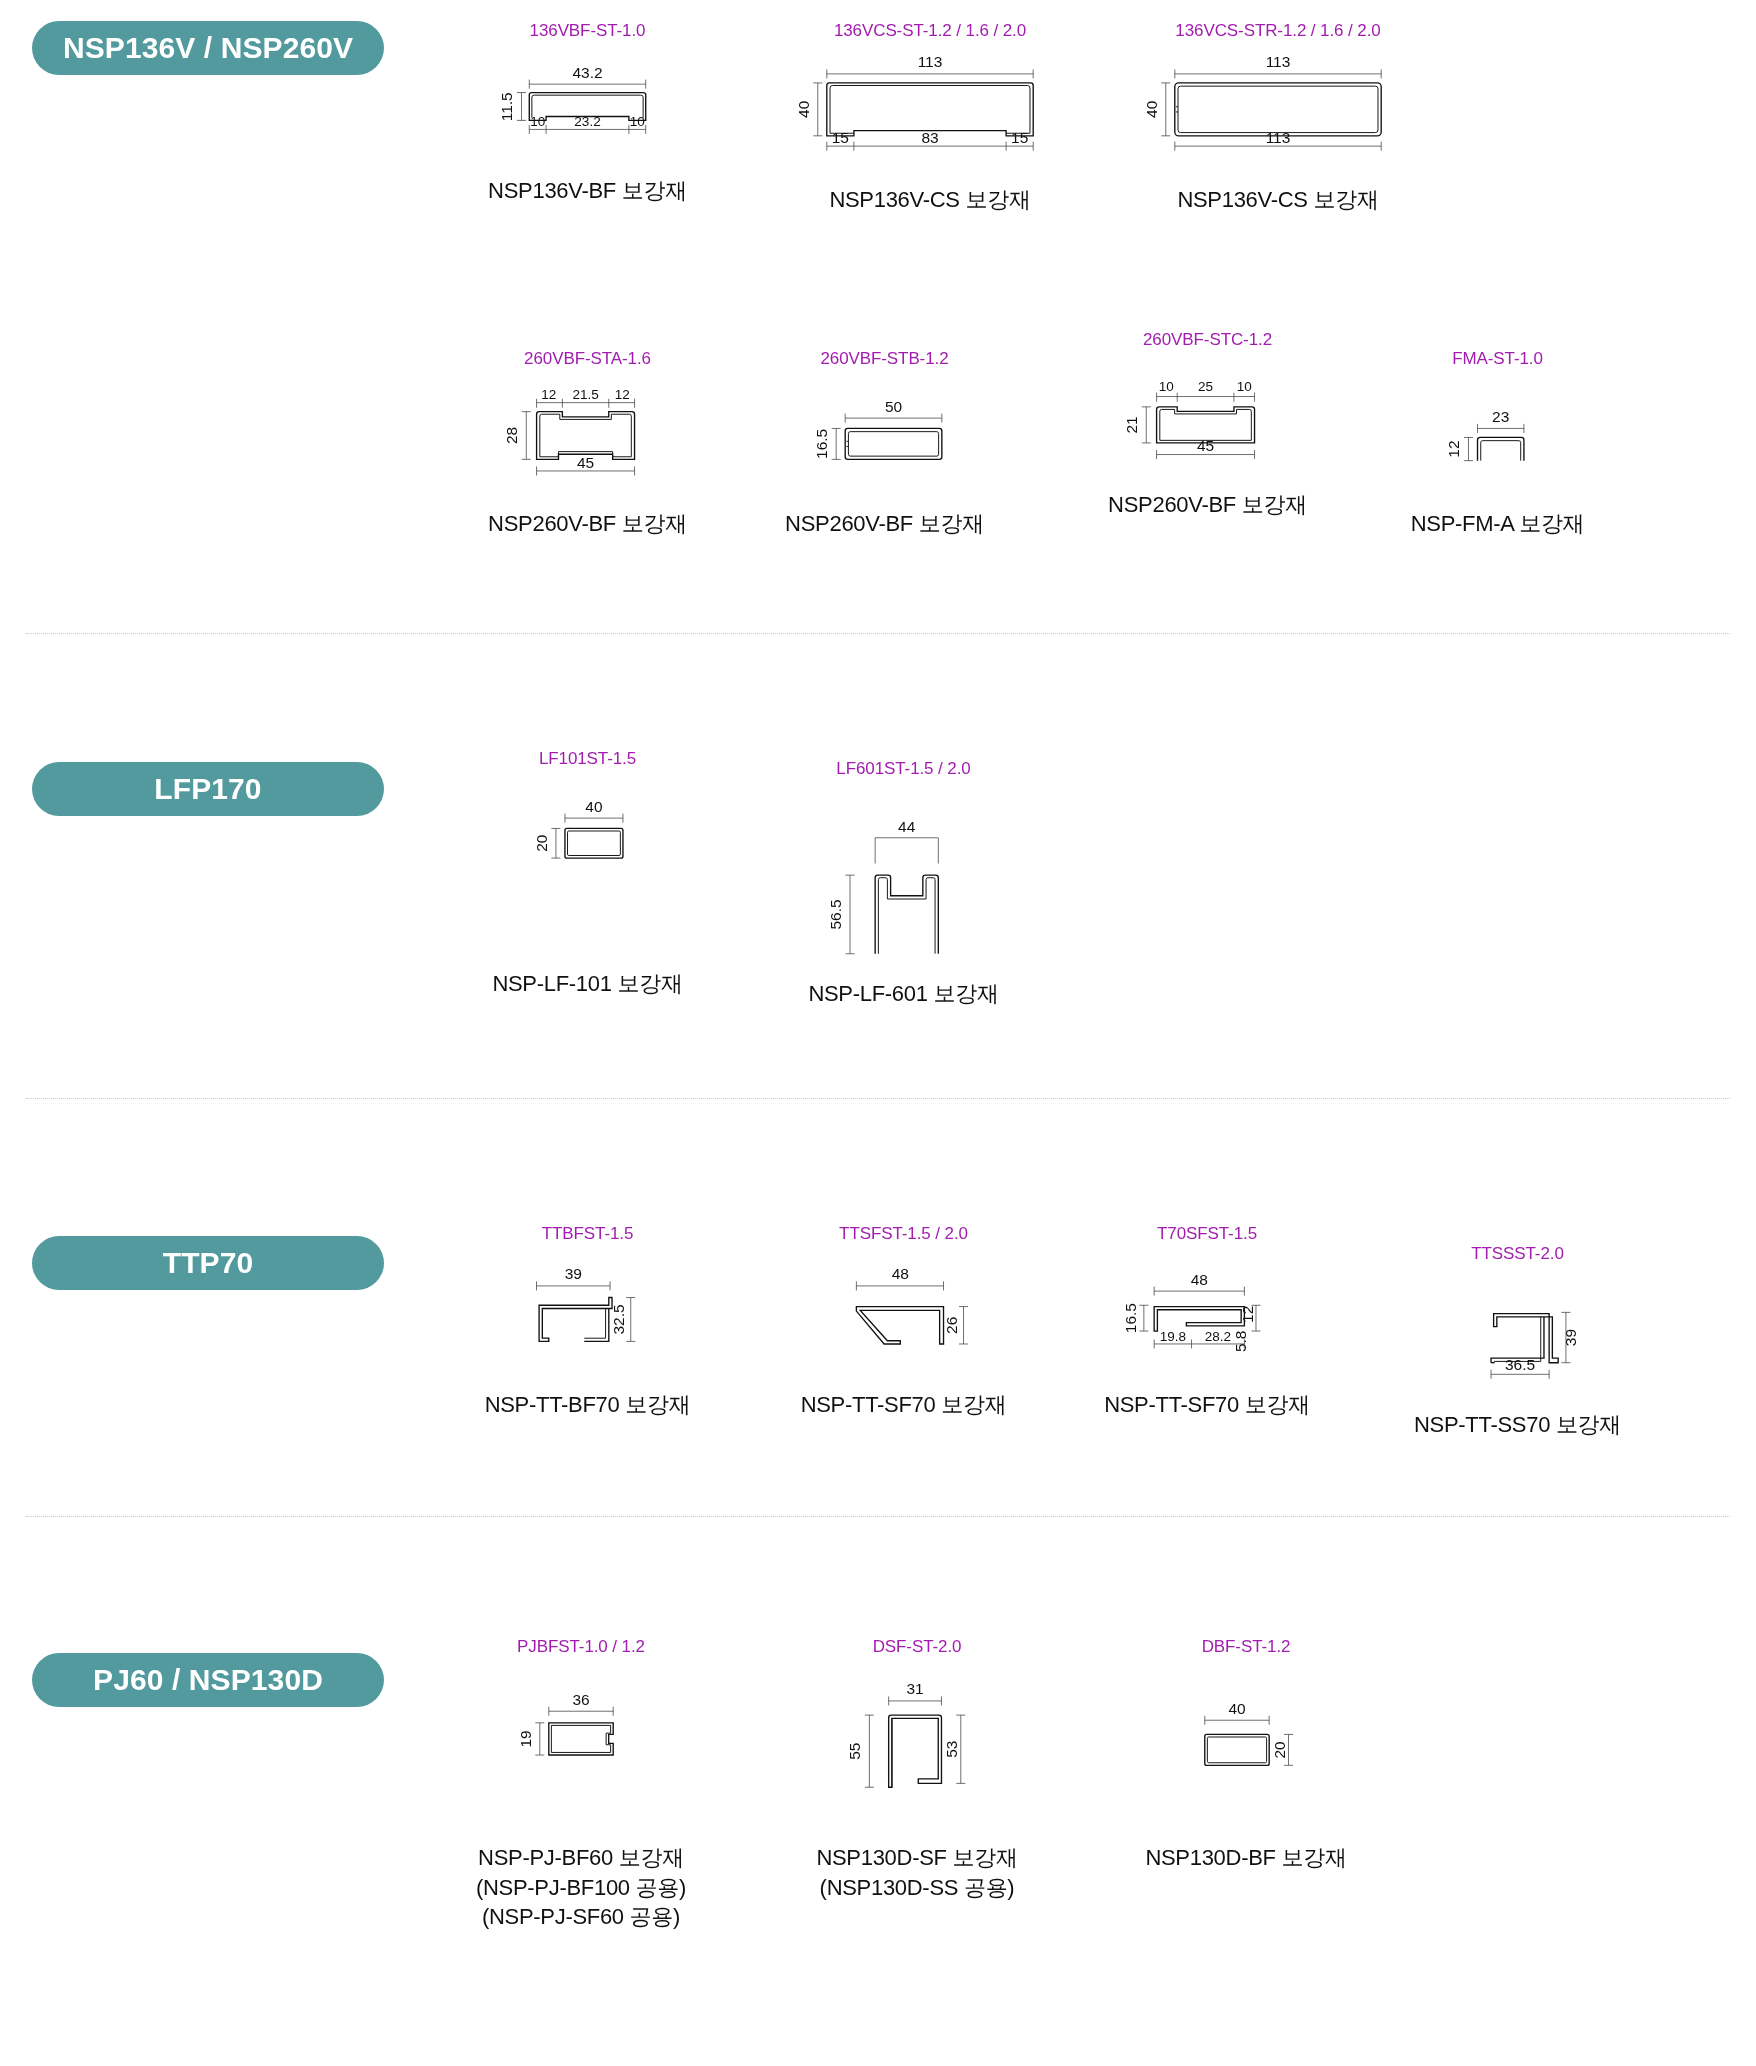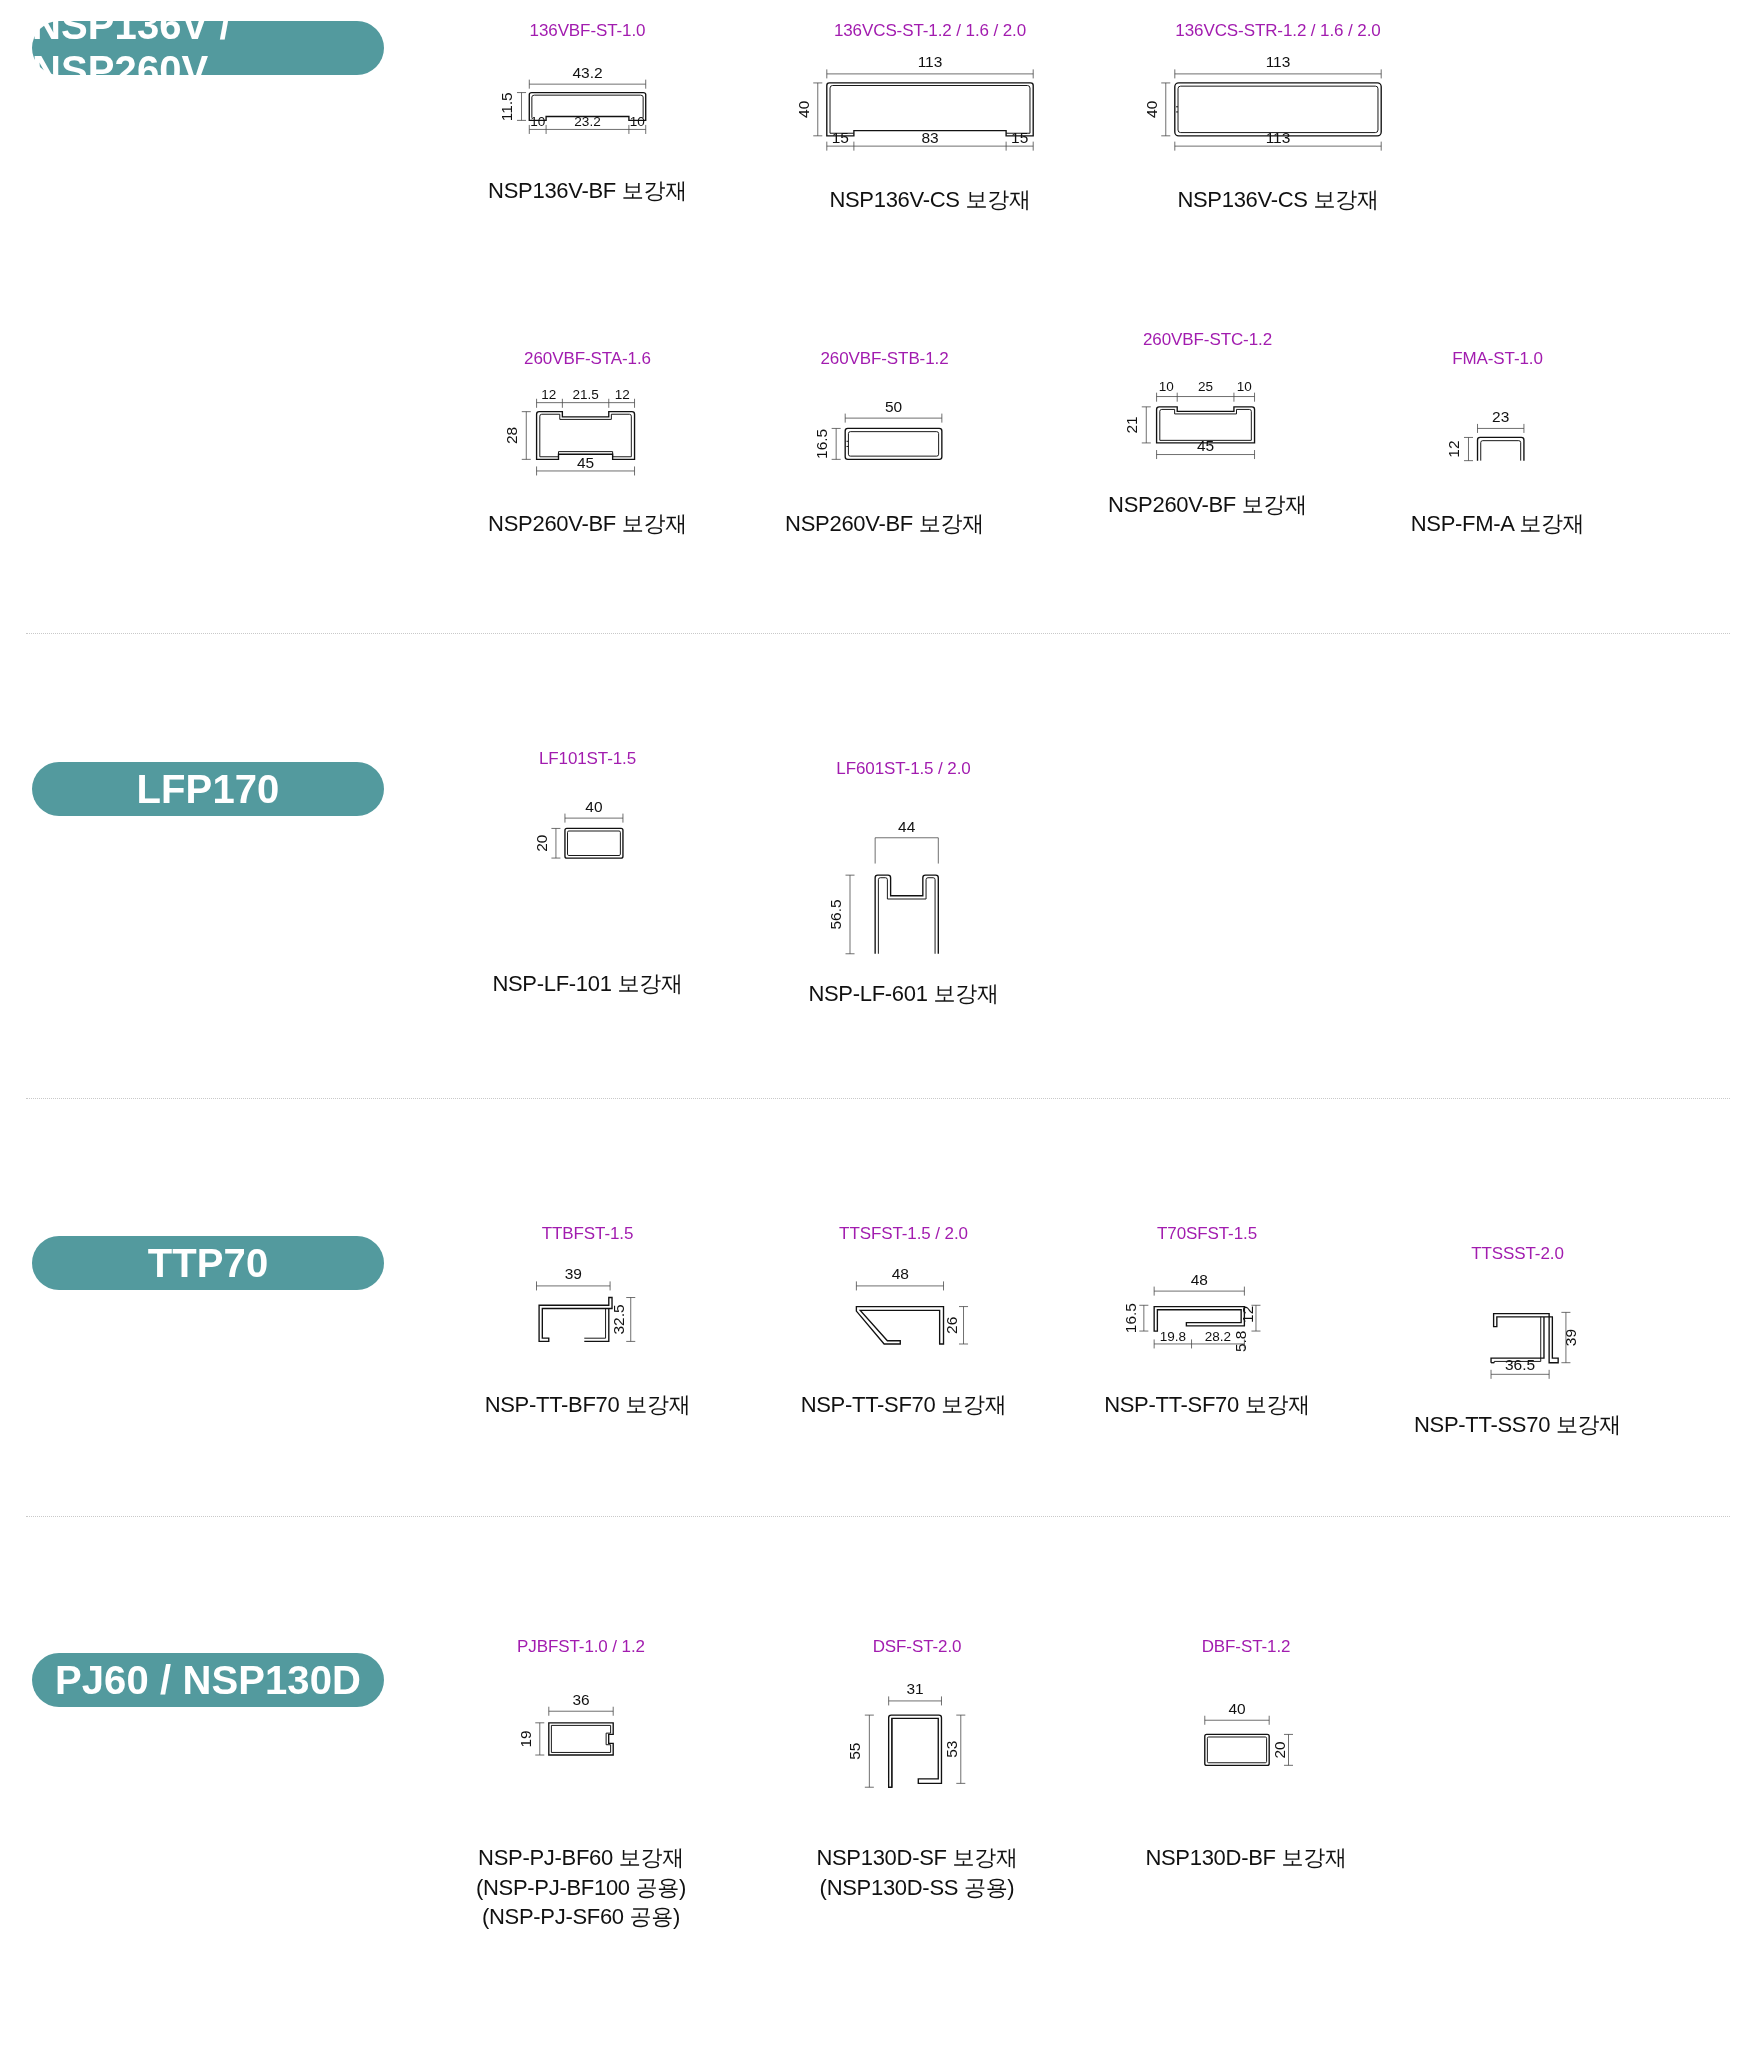--- a/index.html
+++ b/index.html
@@ -19,21 +19,21 @@
     border-top:1.9px dotted #c9c9c9;
   }
   .pill{
     position:absolute;
     display:flex;align-items:center;justify-content:center;
     background:#539a9e;
     border-radius:31px;
     color:#ffffff;
     font-weight:bold;
     letter-spacing:0.1px;
-    font-size:40px;
+    font-size:30px;
     height:54px;
   }
 
   
   .item{position:absolute;}
   .item-code{
     text-align:center;
     font-size:17px;
     color:#a21caf;
     white-space:nowrap;

